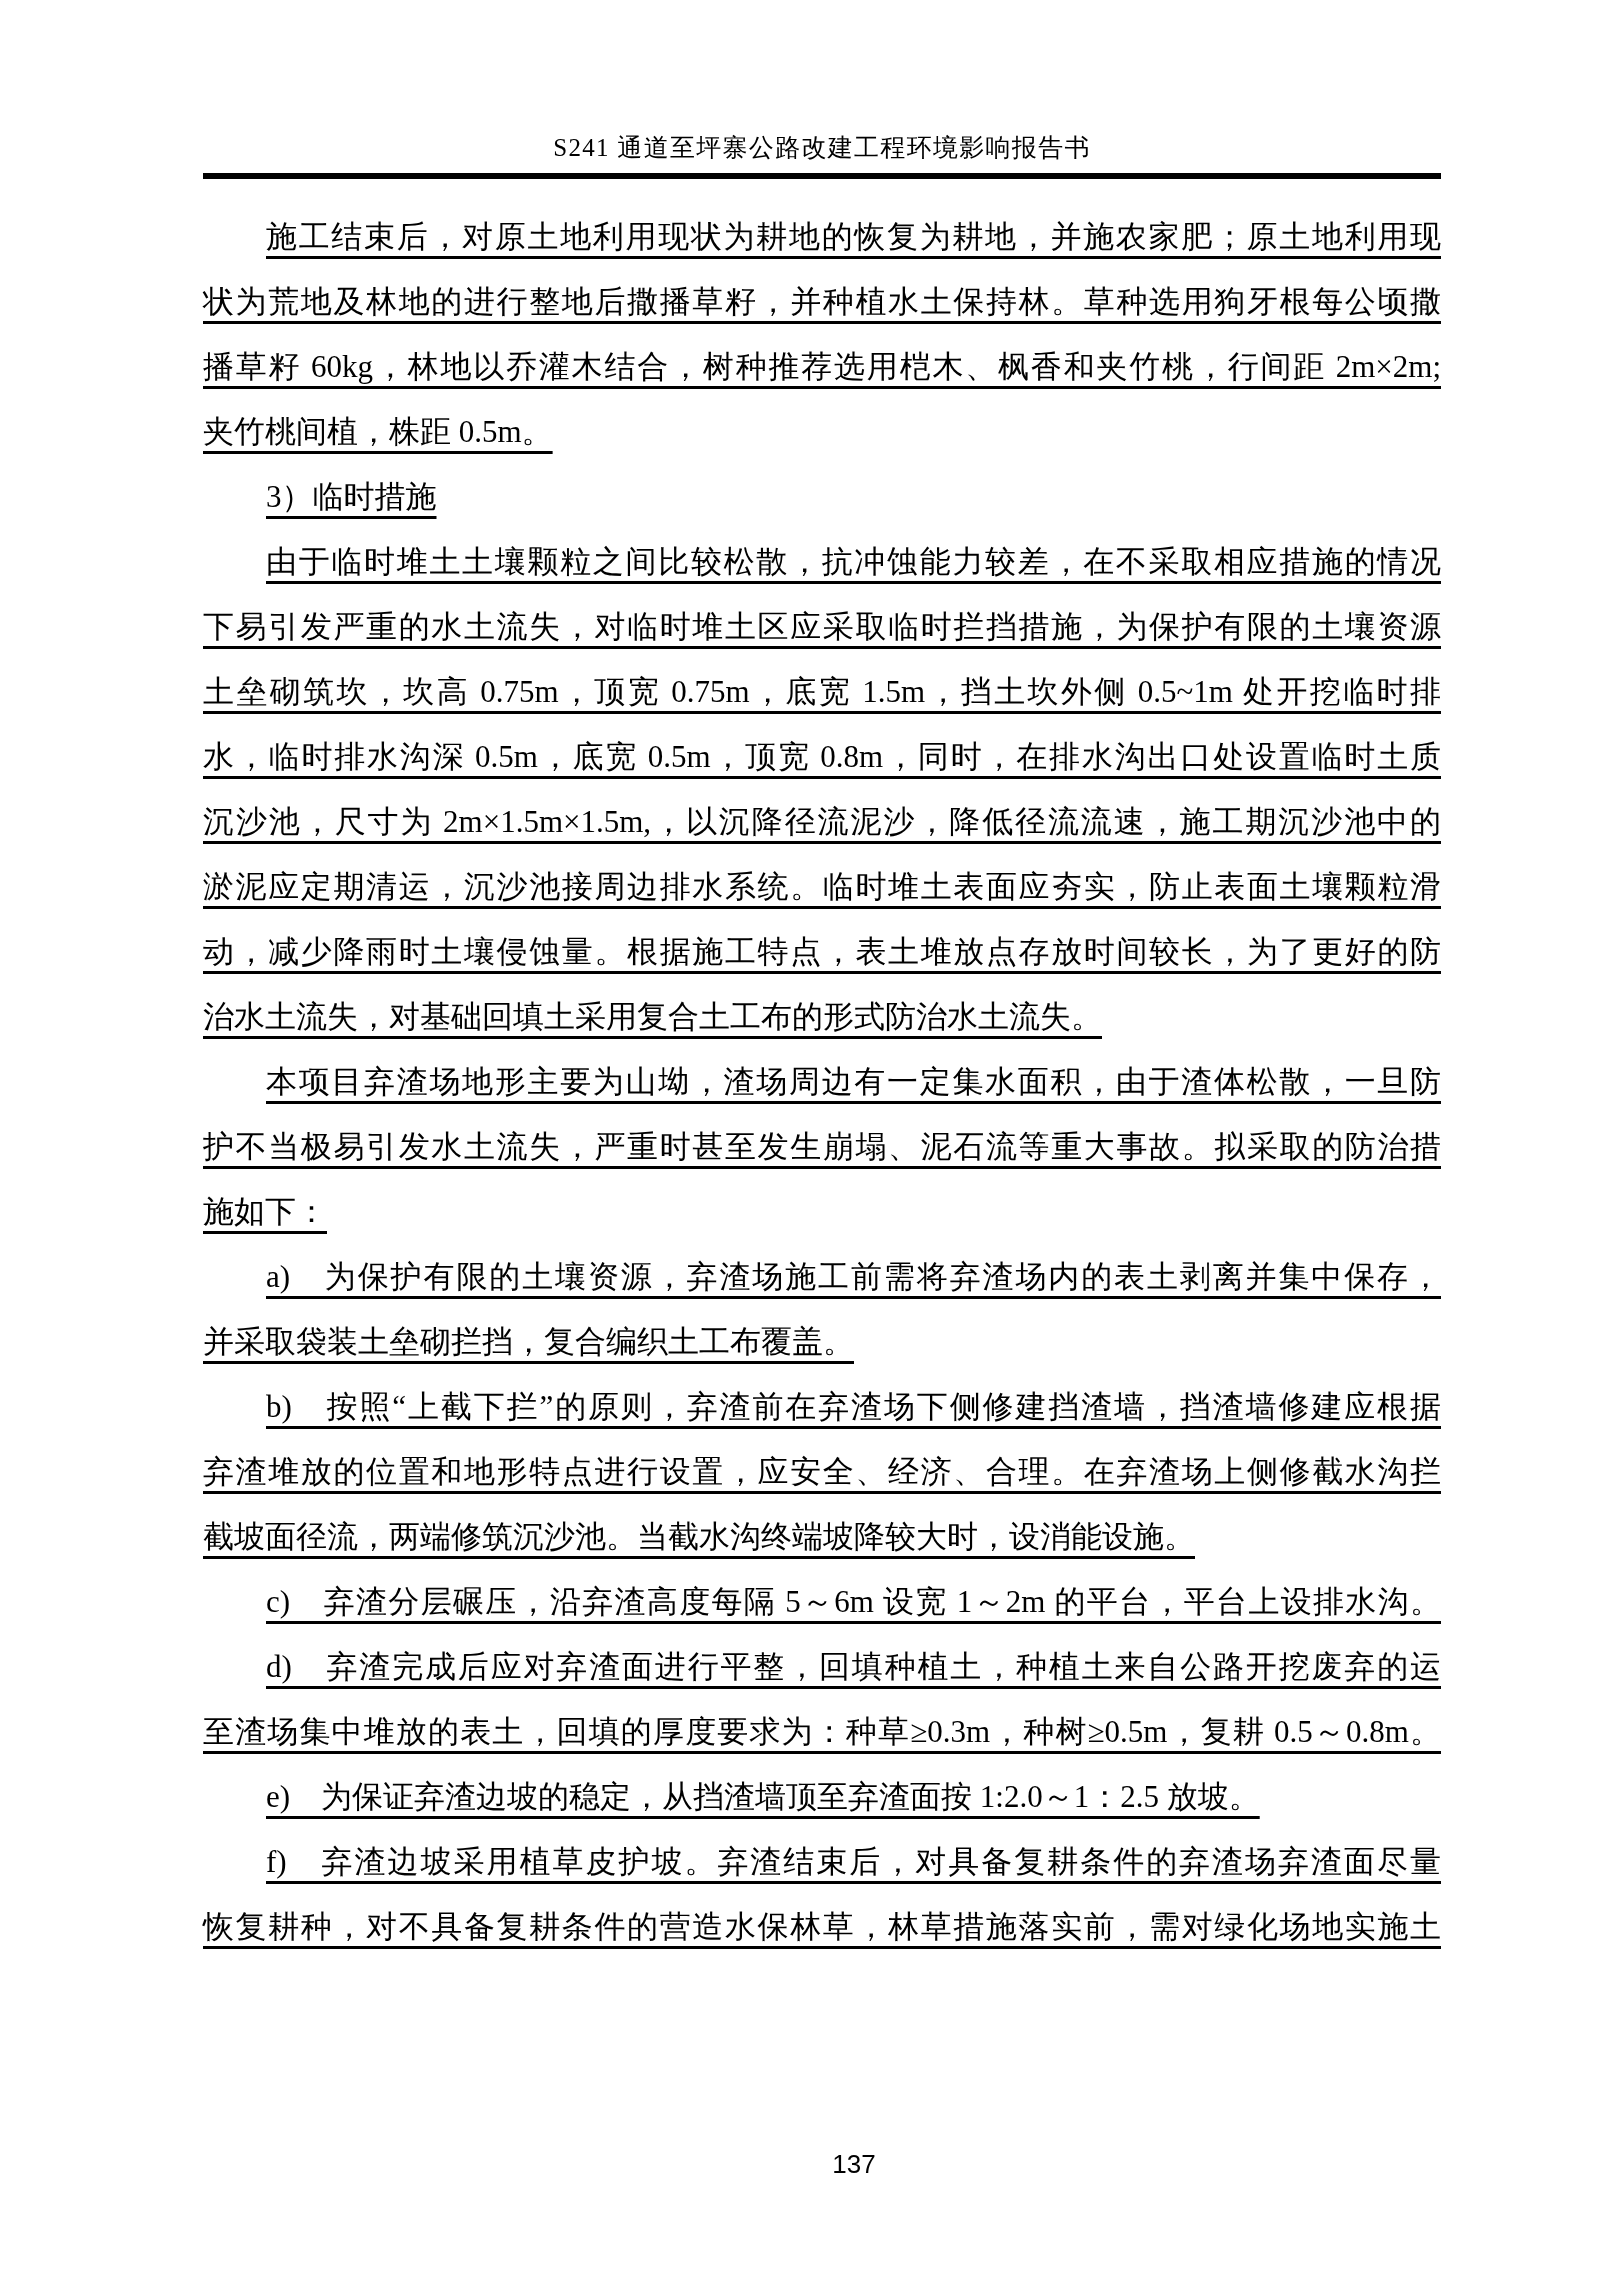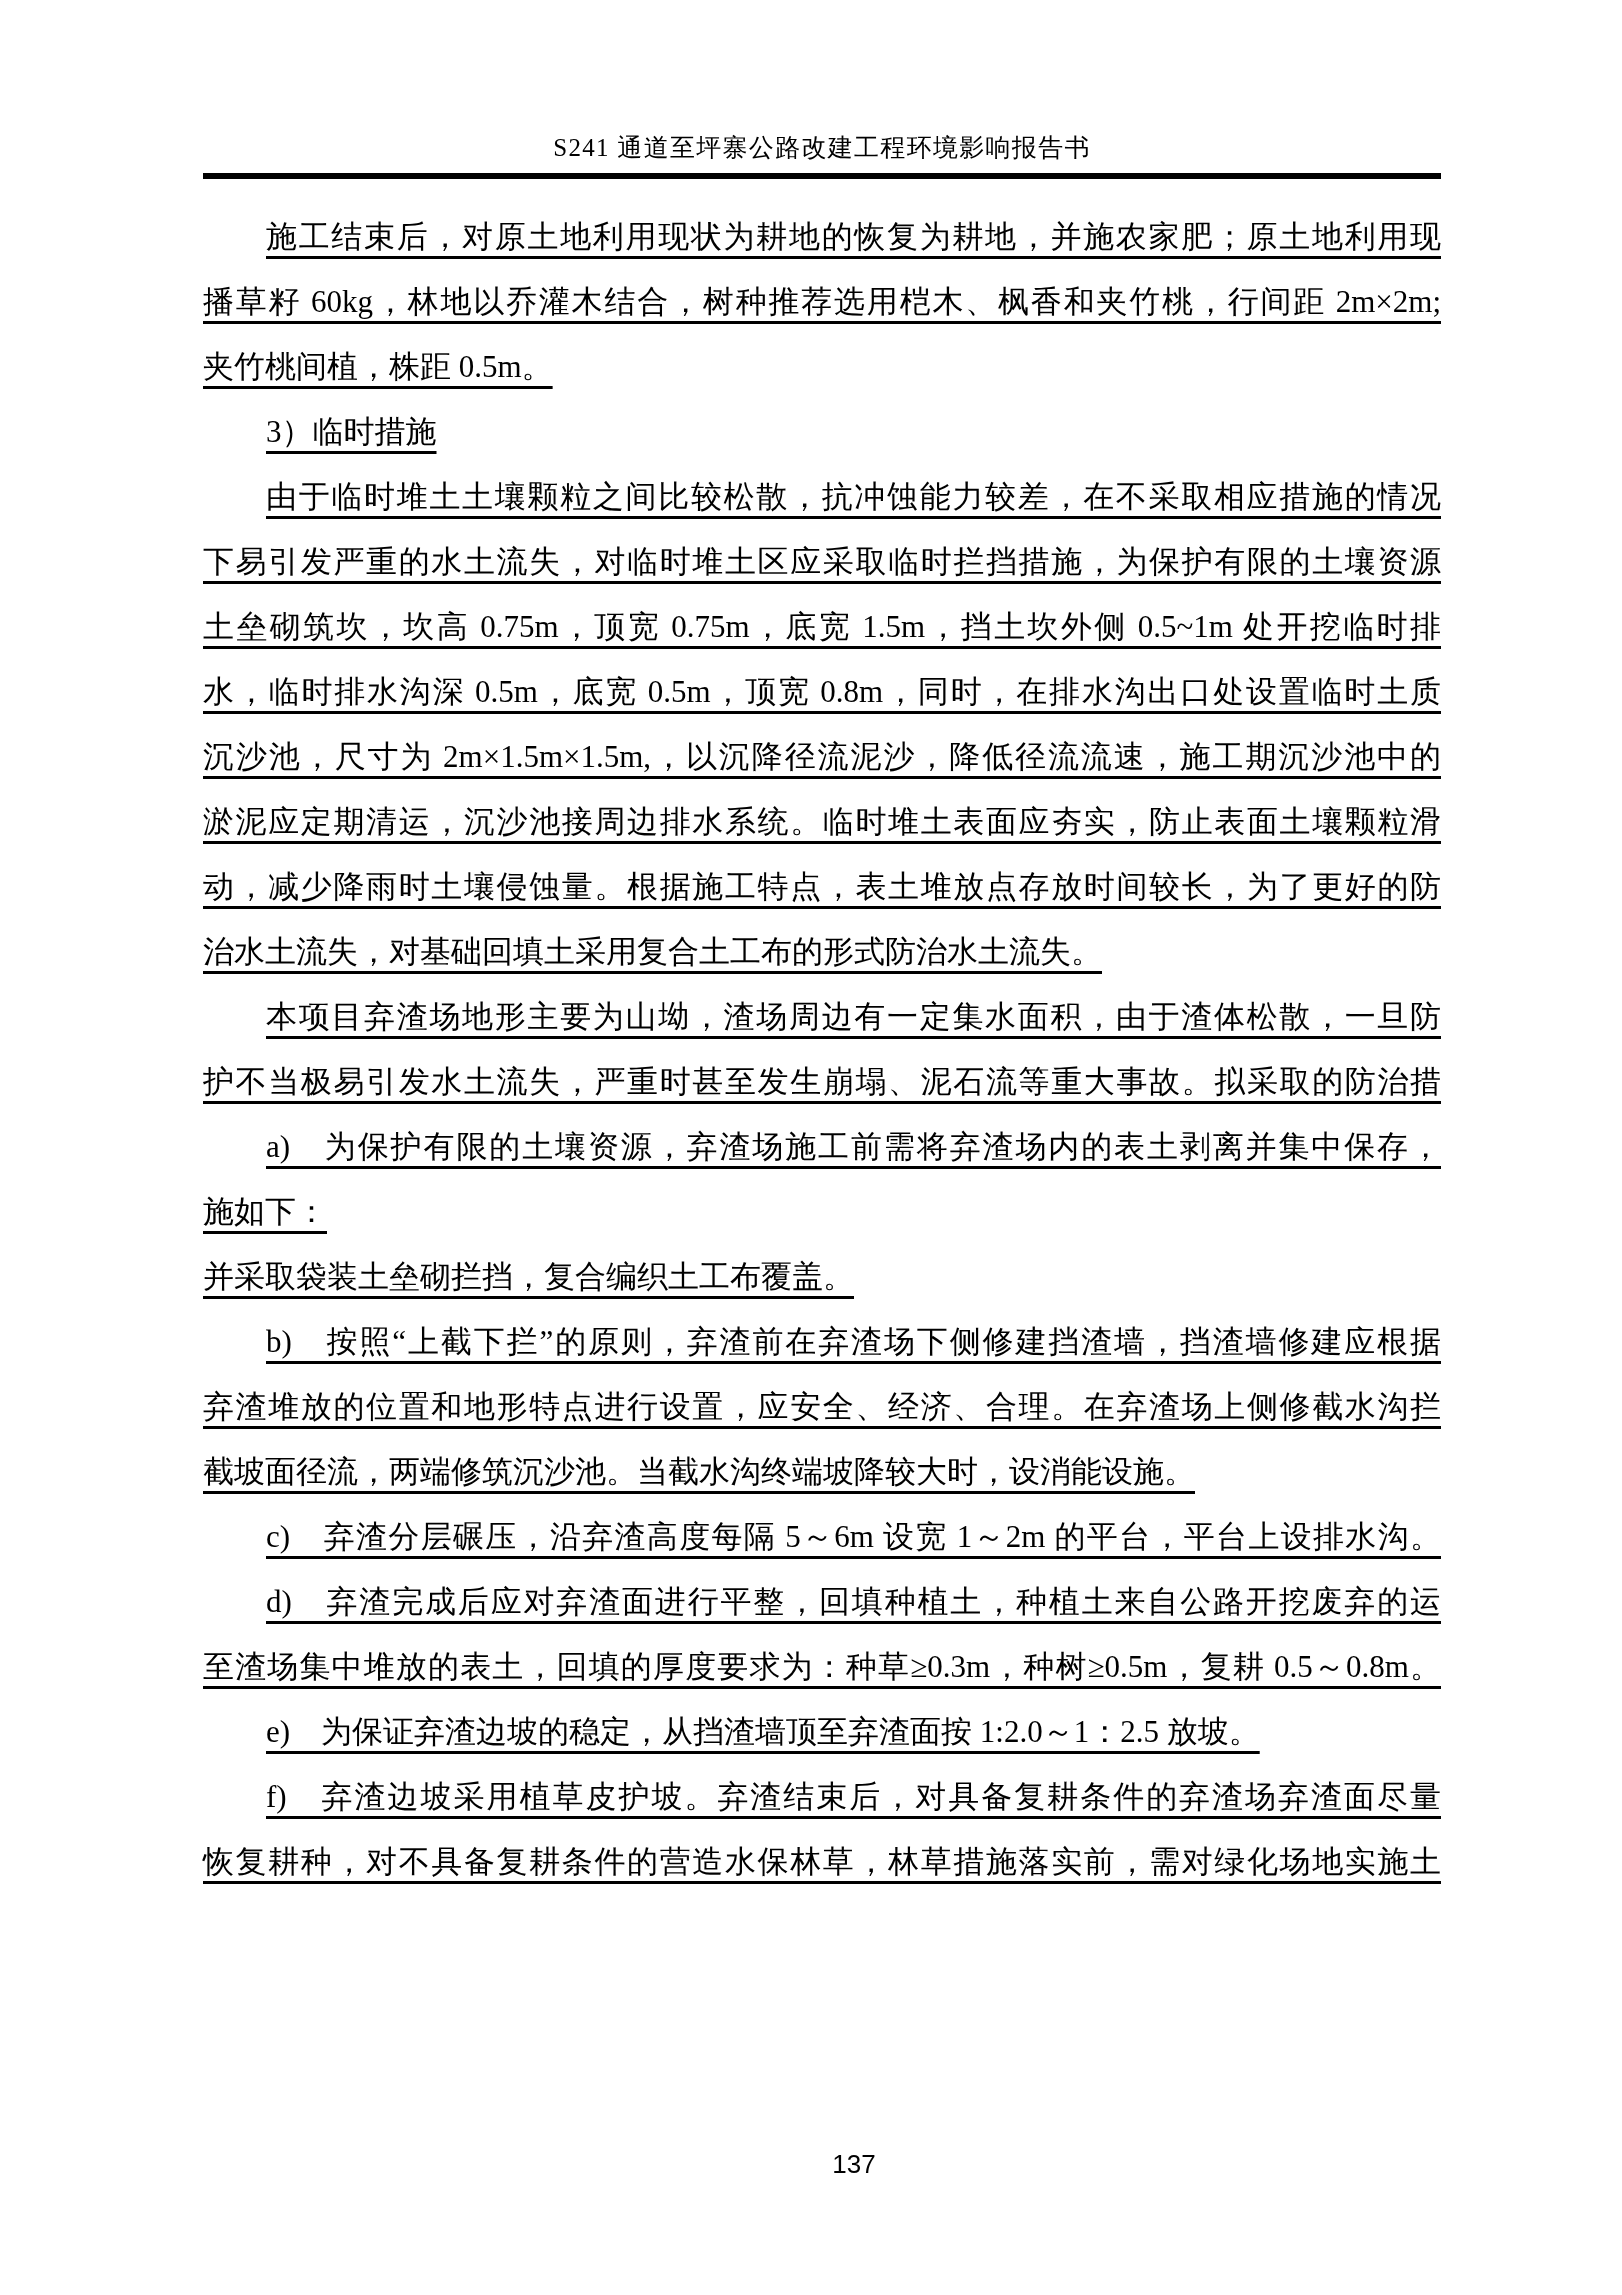--- a/index.html
+++ b/index.html
@@ -65,35 +65,36 @@
 <body>
 
 <div class="page">
 
   <div class="header">S241 通道至坪寨公路改建工程环境影响报告书</div>
 
   <div class="rule"></div>
 
   <div class="doc">
       <div class="line indent just"><span>施工结束后，对原土地利用现状为耕地的恢复为耕地，并施农家肥；原土地利用现</span></div>
+      <div class="line just"><span>状为荒地及林地的进行整地后撒播草籽，并种植水土保持林。草种选用狗牙根每公顷撒</span></div>
       <div class="line just"><span>播草籽 60kg，林地以乔灌木结合，树种推荐选用桤木、枫香和夹竹桃，行间距 2m×2m;</span></div>
       <div class="line"><span>夹竹桃间植，株距 0.5m。</span></div>
       <div class="line indent"><span>3）临时措施</span></div>
       <div class="line indent just"><span>由于临时堆土土壤颗粒之间比较松散，抗冲蚀能力较差，在不采取相应措施的情况</span></div>
       <div class="line just"><span>下易引发严重的水土流失，对临时堆土区应采取临时拦挡措施，为保护有限的土壤资源</span></div>
       <div class="line just"><span>土垒砌筑坎，坎高 0.75m，顶宽 0.75m，底宽 1.5m，挡土坎外侧 0.5~1m 处开挖临时排</span></div>
       <div class="line just"><span>水，临时排水沟深 0.5m，底宽 0.5m，顶宽 0.8m，同时，在排水沟出口处设置临时土质</span></div>
       <div class="line just"><span>沉沙池，尺寸为 2m×1.5m×1.5m,，以沉降径流泥沙，降低径流流速，施工期沉沙池中的</span></div>
       <div class="line just"><span>淤泥应定期清运，沉沙池接周边排水系统。临时堆土表面应夯实，防止表面土壤颗粒滑</span></div>
       <div class="line just"><span>动，减少降雨时土壤侵蚀量。根据施工特点，表土堆放点存放时间较长，为了更好的防</span></div>
       <div class="line"><span>治水土流失，对基础回填土采用复合土工布的形式防治水土流失。</span></div>
       <div class="line indent just"><span>本项目弃渣场地形主要为山坳，渣场周边有一定集水面积，由于渣体松散，一旦防</span></div>
       <div class="line just"><span>护不当极易引发水土流失，严重时甚至发生崩塌、泥石流等重大事故。拟采取的防治措</span></div>
+      <div class="line"><span>施如下：</span></div>
       <div class="line indent just"><span>a)　为保护有限的土壤资源，弃渣场施工前需将弃渣场内的表土剥离并集中保存，</span></div>
-      <div class="line"><span>施如下：</span></div>
       <div class="line"><span>并采取袋装土垒砌拦挡，复合编织土工布覆盖。</span></div>
       <div class="line indent just"><span>b)　按照“上截下拦”的原则，弃渣前在弃渣场下侧修建挡渣墙，挡渣墙修建应根据</span></div>
       <div class="line just"><span>弃渣堆放的位置和地形特点进行设置，应安全、经济、合理。在弃渣场上侧修截水沟拦</span></div>
       <div class="line"><span>截坡面径流，两端修筑沉沙池。当截水沟终端坡降较大时，设消能设施。</span></div>
       <div class="line indent just"><span>c)　弃渣分层碾压，沿弃渣高度每隔 5～6m 设宽 1～2m 的平台，平台上设排水沟。</span></div>
       <div class="line indent just"><span>d)　弃渣完成后应对弃渣面进行平整，回填种植土，种植土来自公路开挖废弃的运</span></div>
       <div class="line just"><span>至渣场集中堆放的表土，回填的厚度要求为：种草≥0.3m，种树≥0.5m，复耕 0.5～0.8m。</span></div>
       <div class="line indent"><span>e)　为保证弃渣边坡的稳定，从挡渣墙顶至弃渣面按 1:2.0～1：2.5 放坡。</span></div>
       <div class="line indent just"><span>f)　弃渣边坡采用植草皮护坡。弃渣结束后，对具备复耕条件的弃渣场弃渣面尽量</span></div>
       <div class="line just"><span>恢复耕种，对不具备复耕条件的营造水保林草，林草措施落实前，需对绿化场地实施土</span></div>

